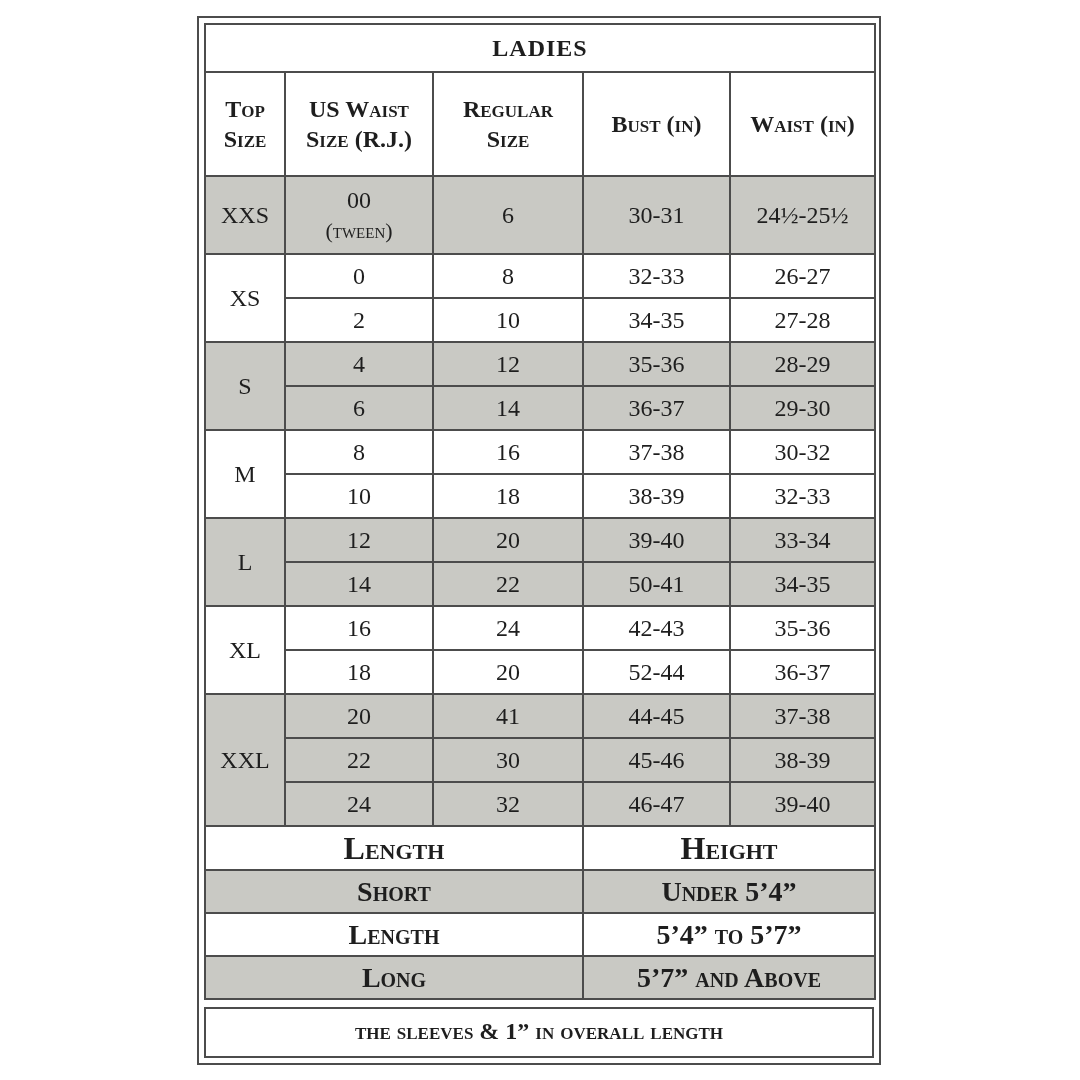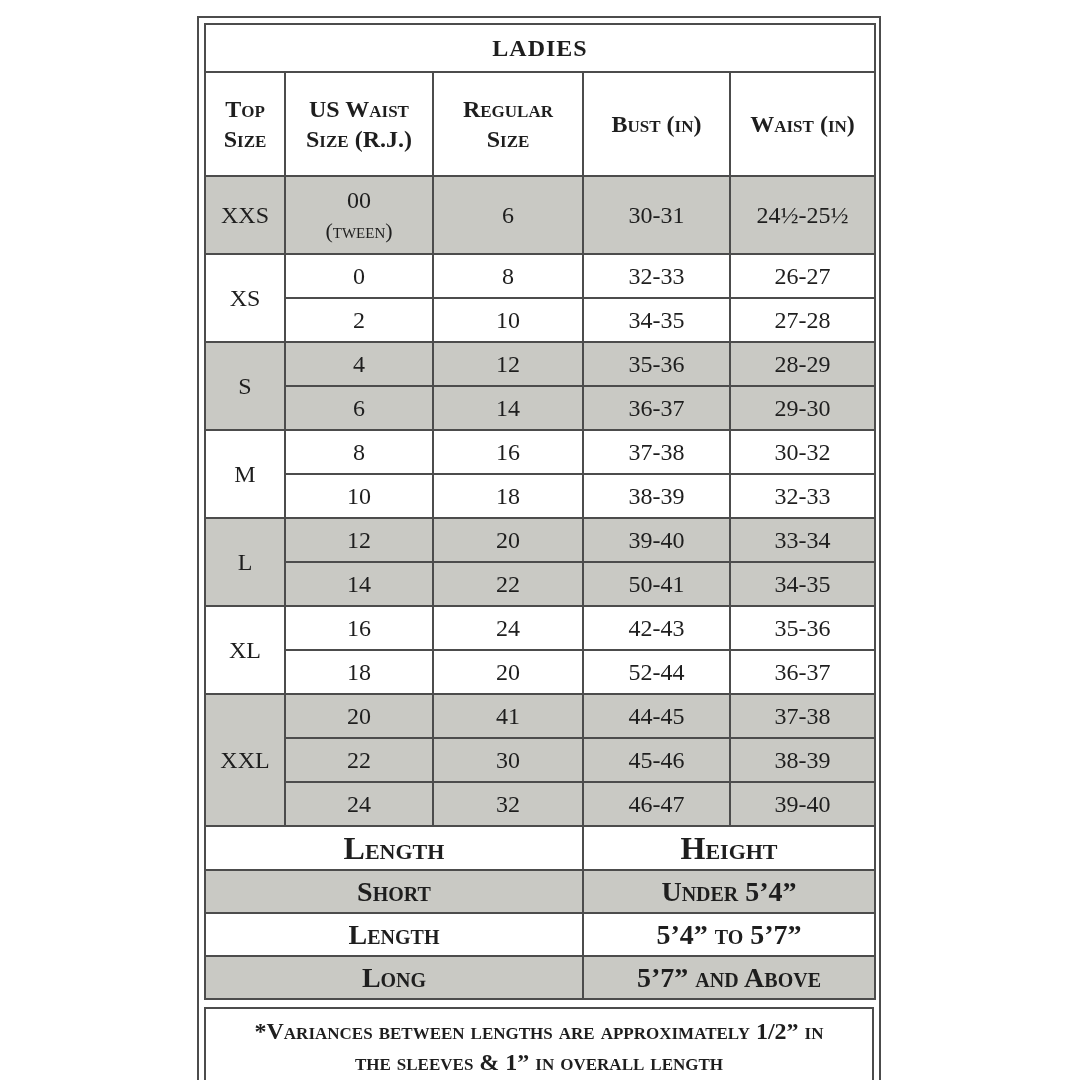--- a/index.html
+++ b/index.html
@@ -229,16 +229,15 @@
       <td colspan="2">5’4” to 5’7”</td>
     </tr>
     <tr class="lRow shade">
       <td colspan="3">Long</td>
       <td colspan="2">5’7” and Above</td>
     </tr>
   </tbody>
     </table>
 
   <div class="footBox">
-    <div>*Variances between lengths are approximately 1/2” in</div>
     <div>the sleeves &amp; 1” in overall length</div>
   </div>
 </div>
 
 </body></html>

